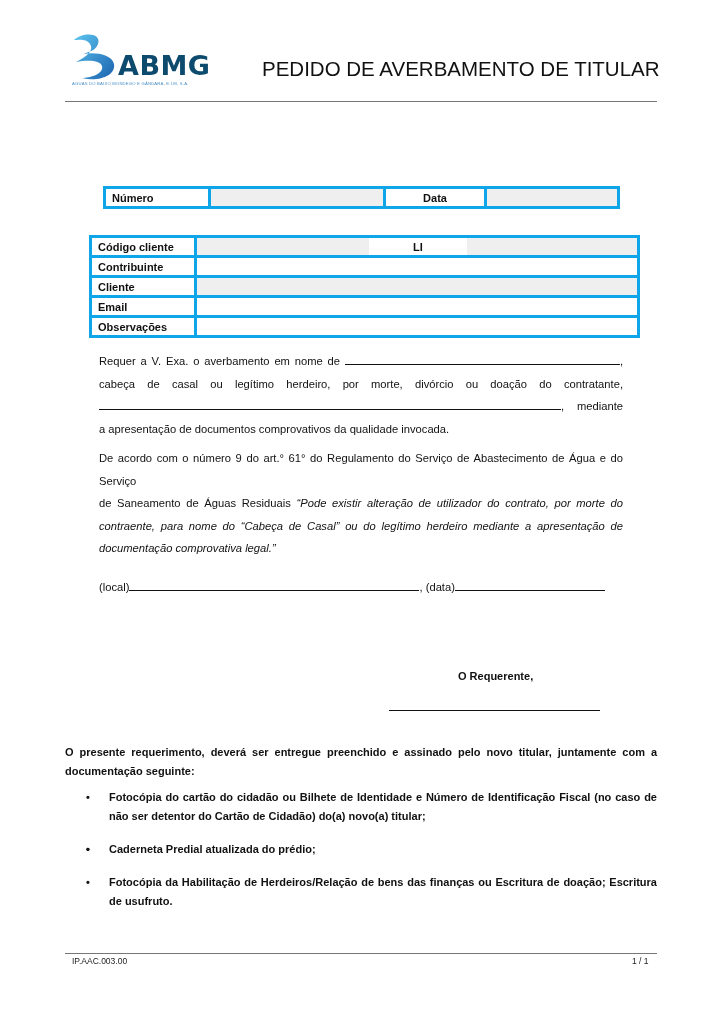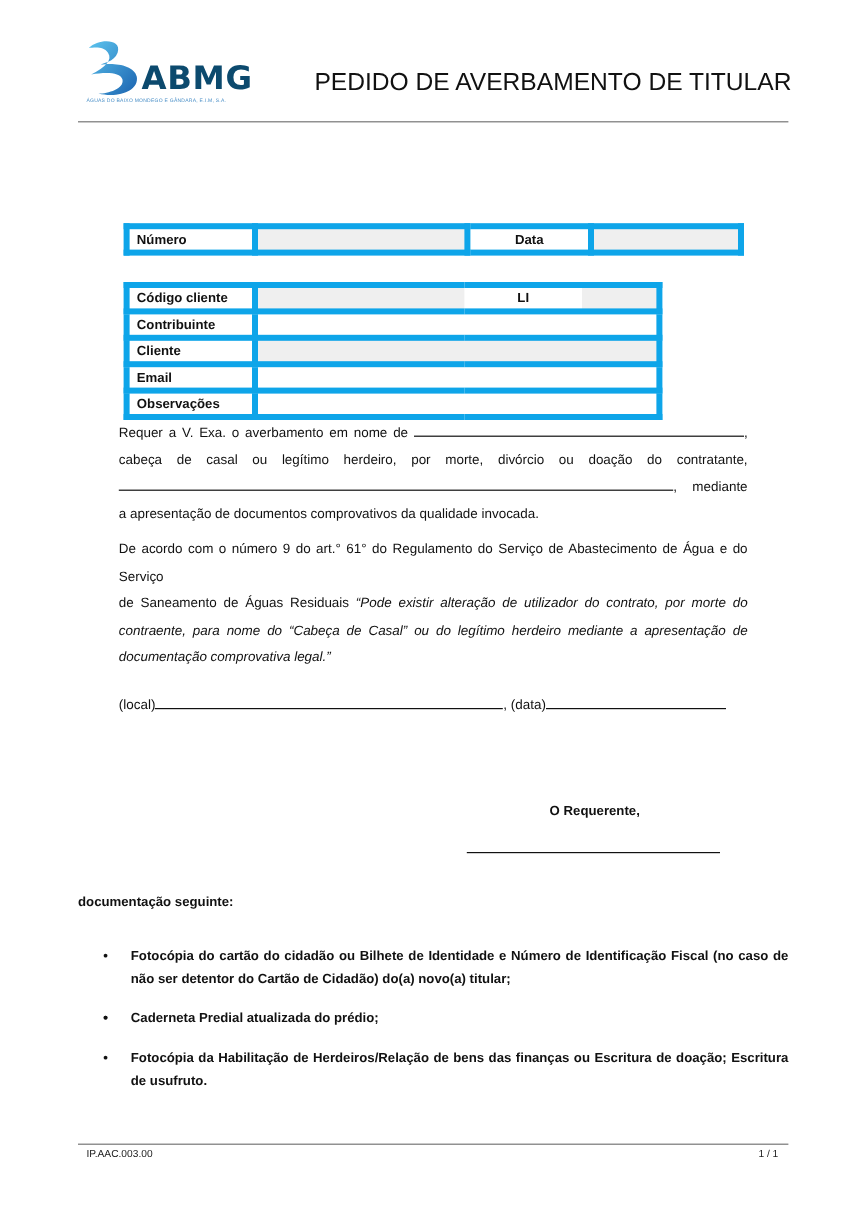--- a/index.html
+++ b/index.html
@@ -22,27 +22,27 @@
   }
   .title {
     left: 262px; top: 57px; font-size: 20.5px; color: #111; white-space: nowrap;
     font-family: "Liberation Sans", sans-serif;
   }
   .header-rule { left: 65px; top: 101px; width: 592px; height: 1px; background: #777; }
 
   
   table.form { position: absolute; border-collapse: collapse; font-size: 11px; }
   table.form td {
-    border: 5px solid #0ea5e9; padding: 0 6px; height: 17px; font-weight: bold;
+    border: 3px solid #0ea5e9; padding: 0 6px; height: 17px; font-weight: bold;
     color: #111;
   }
   .shaded { background: #efefef; }
   .right { text-align: center; }
   .t1 { left: 103px; top: 186px; width: 517px; }
-  .t2 { left: 103px; top: 235px; width: 449px; }
+  .t2 { left: 89px; top: 235px; width: 551px; }
   .t2 td { height: 17px; }
 
   
   .para {
     position: absolute; left: 99px; width: 524px; font-size: 11.2px; line-height: 22.5px;
     text-align: justify; color: #111;
   }
   .p1 { top: 350px; }
   .p2 { top: 447px; }
   .para .line { display: block; text-align: justify; text-align-last: justify; }
@@ -150,20 +150,21 @@
 </div>
 
 <div class="abs place-line">
   <span>(local)</span><span class="blank" style="width:290px"></span><span>, </span><span>(data)</span><span class="blank" style="width:150px"></span>
 </div>
 
 <div class="abs signature-label">O Requerente,</div>
 <div class="abs signature-line"></div>
 
 <div class="abs notice">
+  <span class="l1">O presente requerimento, deverá ser entregue preenchido e assinado pelo novo titular, juntamente com a</span>
   <span>documentação seguinte:</span>
 </div>
 
 <ul class="docs">
   <li><span class="bullet">•</span><span>Fotocópia do cartão do cidadão ou Bilhete de Identidade e Número de Identificação Fiscal (no caso de não ser detentor do Cartão de Cidadão) do(a) novo(a) titular;</span></li>
   <li><span class="bullet">•</span></li>
   <li><span class="bullet">•</span><span>Caderneta Predial atualizada do prédio;</span></li>
   <li><span class="bullet">•</span><span>Fotocópia da Habilitação de Herdeiros/Relação de bens das finanças ou Escritura de doação; Escritura de usufruto.</span></li>
 </ul>
 

